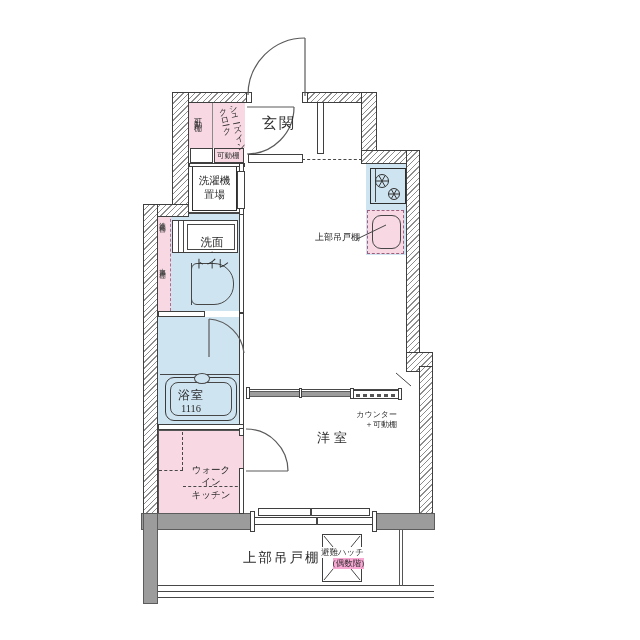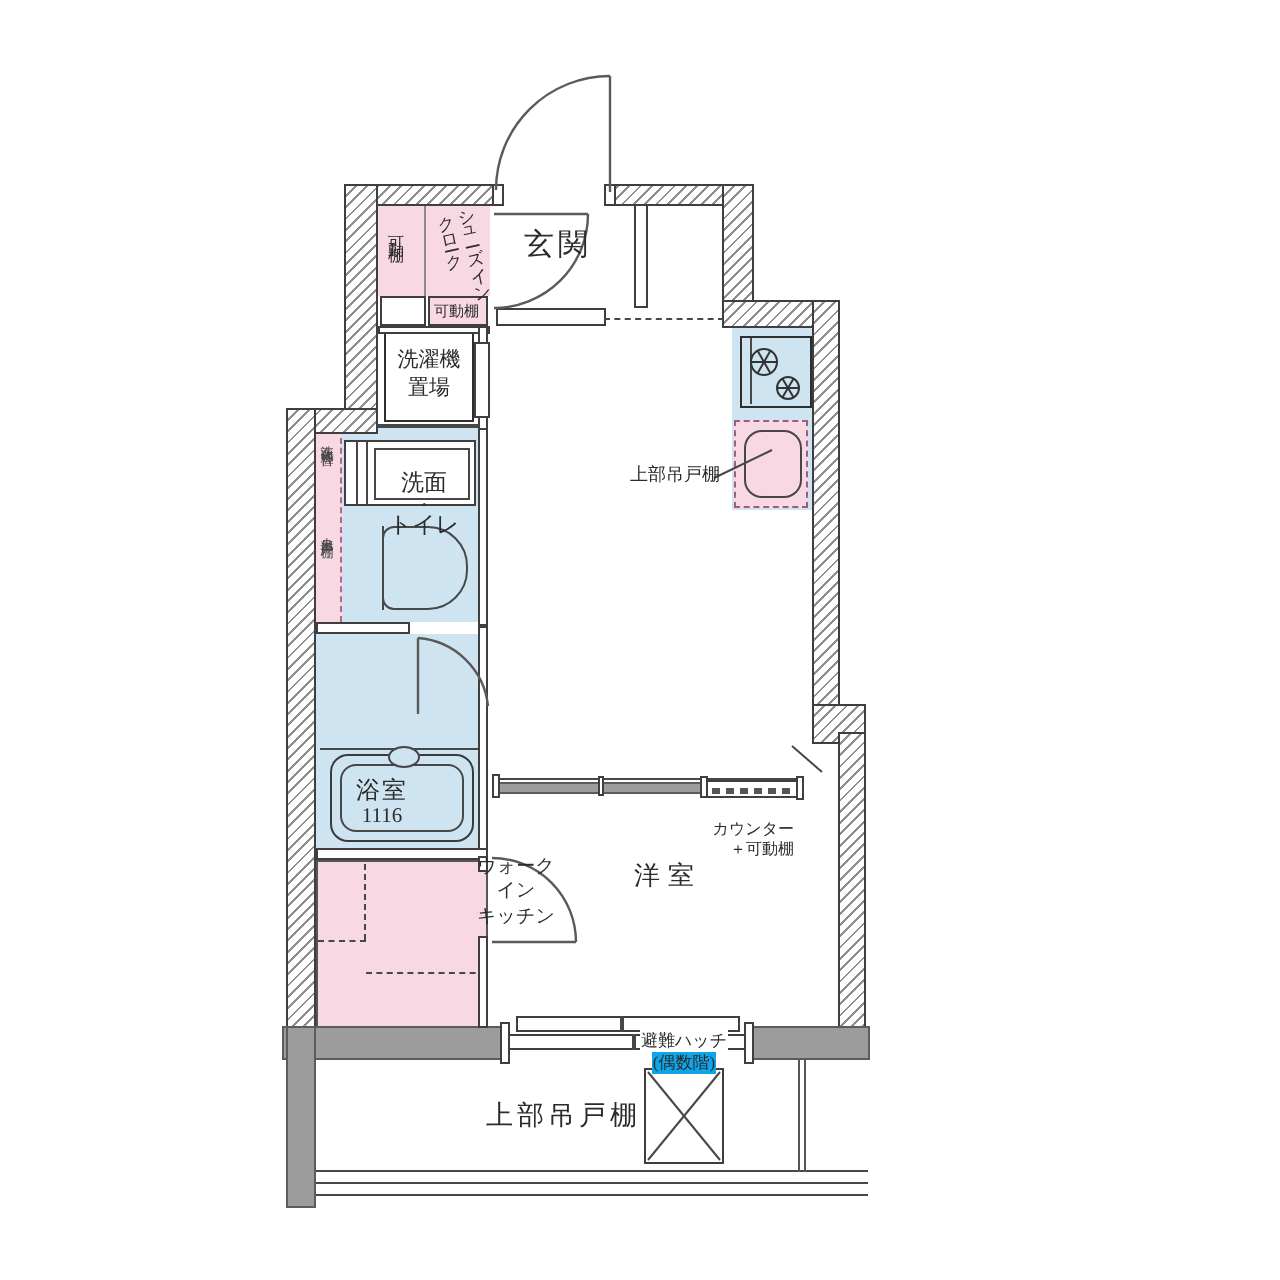--- a/index.html
+++ b/index.html
@@ -176,26 +176,26 @@
 
   <div class="lbl z40" style="left:315px;top:233px;font-size:9px;">上部吊戸棚</div>
 
   <div class="abs z40" style="left:353px;top:367px;width:44px;text-align:right;font-size:8px;line-height:1.2;margin-top:43px;">
     <div>カウンター</div>
     <div>＋可動棚</div>
   </div>
 
   <div class="lbl z40" style="left:317px;top:431px;font-size:13px;letter-spacing:4px;">洋室</div>
 
-  <div class="abs z40" style="left:160px;top:428px;width:102px;text-align:center;font-size:9.5px;line-height:1.3;margin-left:47px;">
+  <div class="abs z40" style="left:160px;top:464px;width:102px;text-align:center;font-size:9.5px;line-height:1.3;">
     <div>ウォーク</div>
     <div>イン</div>
     <div>キッチン</div>
   </div>
 
   <div class="lbl z40" style="left:243px;top:551px;font-size:13.5px;letter-spacing:2px;">上部吊戸棚</div>
 
-  <div class="abs z40" style="left:320px;top:515px;width:44px;text-align:center;font-size:8.5px;line-height:1.3;">
+  <div class="abs z40" style="left:320px;top:547px;width:44px;text-align:right;font-size:8.5px;line-height:1.3;">
     <div style="background:#fff;display:inline-block;">避難ハッチ</div><br>
-    <div style="background:#0ea5e9;display:inline-block;margin-top:-2px;">(偶数階)</div>
+    <div style="background:#f9a8d4;display:inline-block;margin-top:-2px;">(偶数階)</div>
   </div>
 
 </div>
 
 </body></html>

